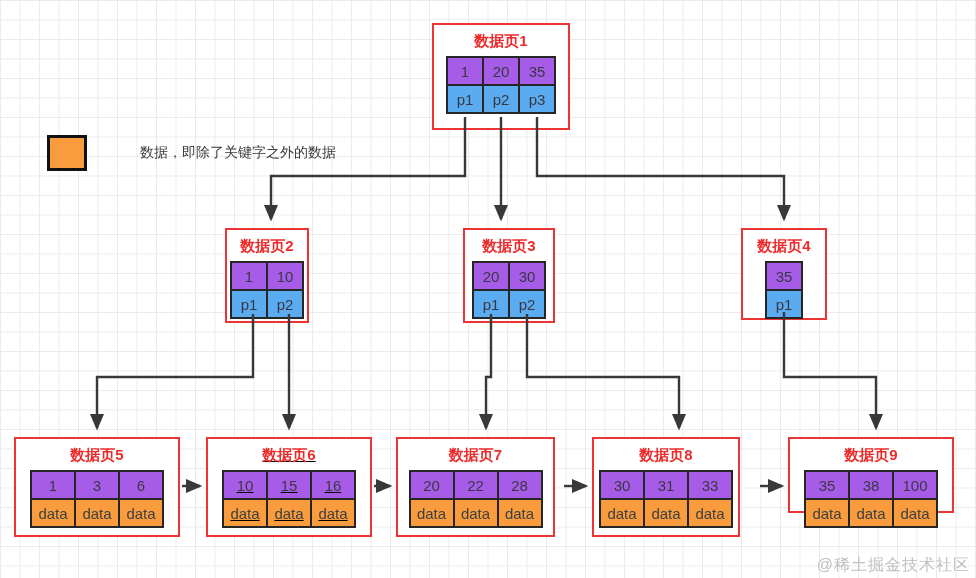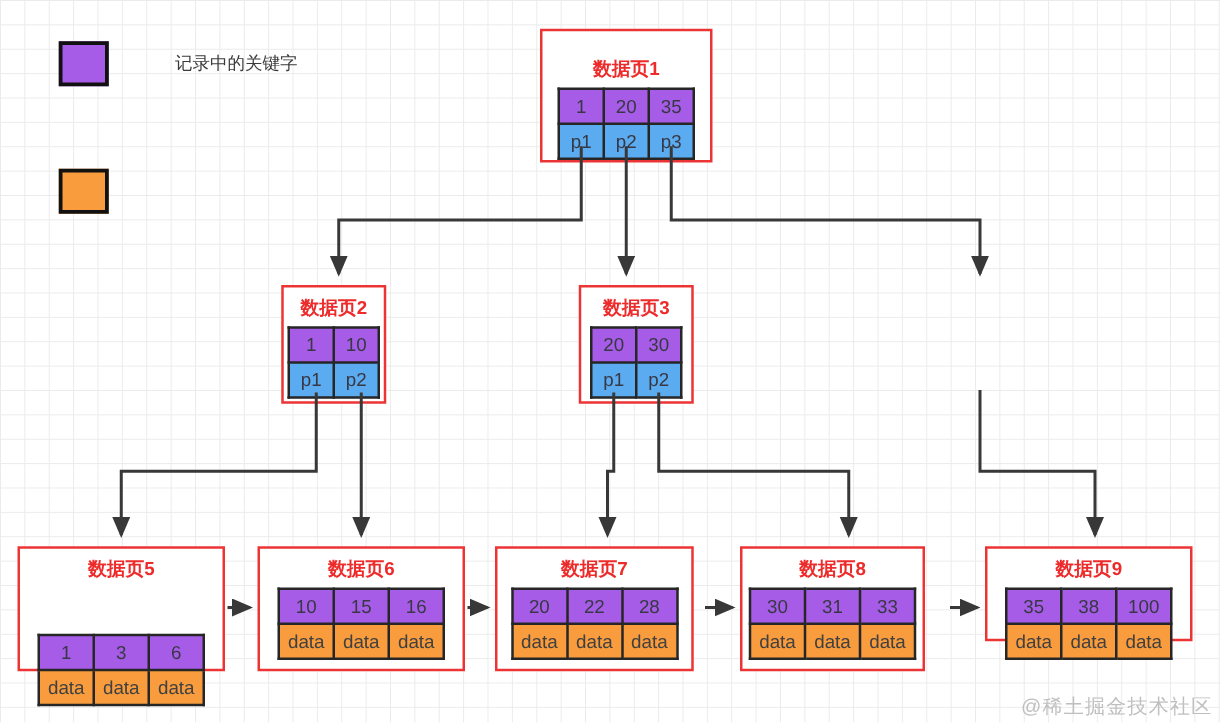--- a/index.html
+++ b/index.html
@@ -53,29 +53,26 @@
     position:absolute; right:6px; bottom:2px;
     font-size:16px; color:#bfbfbf; letter-spacing:1px;
     z-index:3;
   }
 </style>
 </head>
 <body>
 
 <div id="canvas">
 
-  <div class="legend-row" style="top:33px;">
-    <div class="swatch k"></div>
-    <div class="legend-label">记录中的关键字</div>
-  </div>
   <div class="legend-row" style="top:135px;">
     <div class="swatch d"></div>
-  </div>
-
-  <div class="node internal" style="left:432px;top:23px;width:138px;height:107px;justify-content:flex-end;">
+    <div class="legend-label">数据，即除了关键字之外的数据</div>
+  </div>
+
+  <div class="node internal" style="left:432px;top:23px;width:138px;height:107px;">
     <div class="node-title">数据页1</div>
     <table>
       <tbody>
           <tr>
         <td class="k">1</td>
         <td class="k">20</td>
         <td class="k">35</td>
       </tr>
       <tr>
         <td class="p">p1</td>
@@ -111,40 +108,53 @@
         <td class="k">30</td>
       </tr>
       <tr>
         <td class="p">p1</td>
         <td class="p">p2</td>
       </tr>
     </tbody>
       </table>
   </div>
 
-
-  <div class="node leaf" style="left:14px;top:437px;width:166px;height:100px;gap:37px;">
+  <div class="node internal" style="left:741px;top:228px;width:86px;height:92px;">
+    <div class="node-title">数据页4</div>
+    <table>
+      <tbody>
+          <tr>
+            <td class="k">35</td>
+          </tr>
+      <tr>
+            <td class="p">p1</td>
+          </tr>
+    </tbody>
+      </table>
+  </div>
+
+  <div class="node leaf" style="left:14px;top:437px;width:166px;height:100px;">
     <div class="node-title">数据页5</div>
     <table>
       <tbody>
           <tr>
         <td class="k">1</td>
         <td class="k">3</td>
         <td class="k">6</td>
       </tr>
       <tr>
         <td class="d">data</td>
         <td class="d">data</td>
         <td class="d">data</td>
       </tr>
     </tbody>
       </table>
   </div>
 
-  <div class="node leaf" style="left:206px;top:437px;width:166px;height:100px;">
+  <div class="node leaf" style="left:206px;top:437px;width:166px;height:100px;text-decoration:underline;">
     <div class="node-title">数据页6</div>
     <table>
       <tbody>
           <tr>
         <td class="k">10</td>
         <td class="k">15</td>
         <td class="k">16</td>
       </tr>
       <tr>
         <td class="d">data</td>

